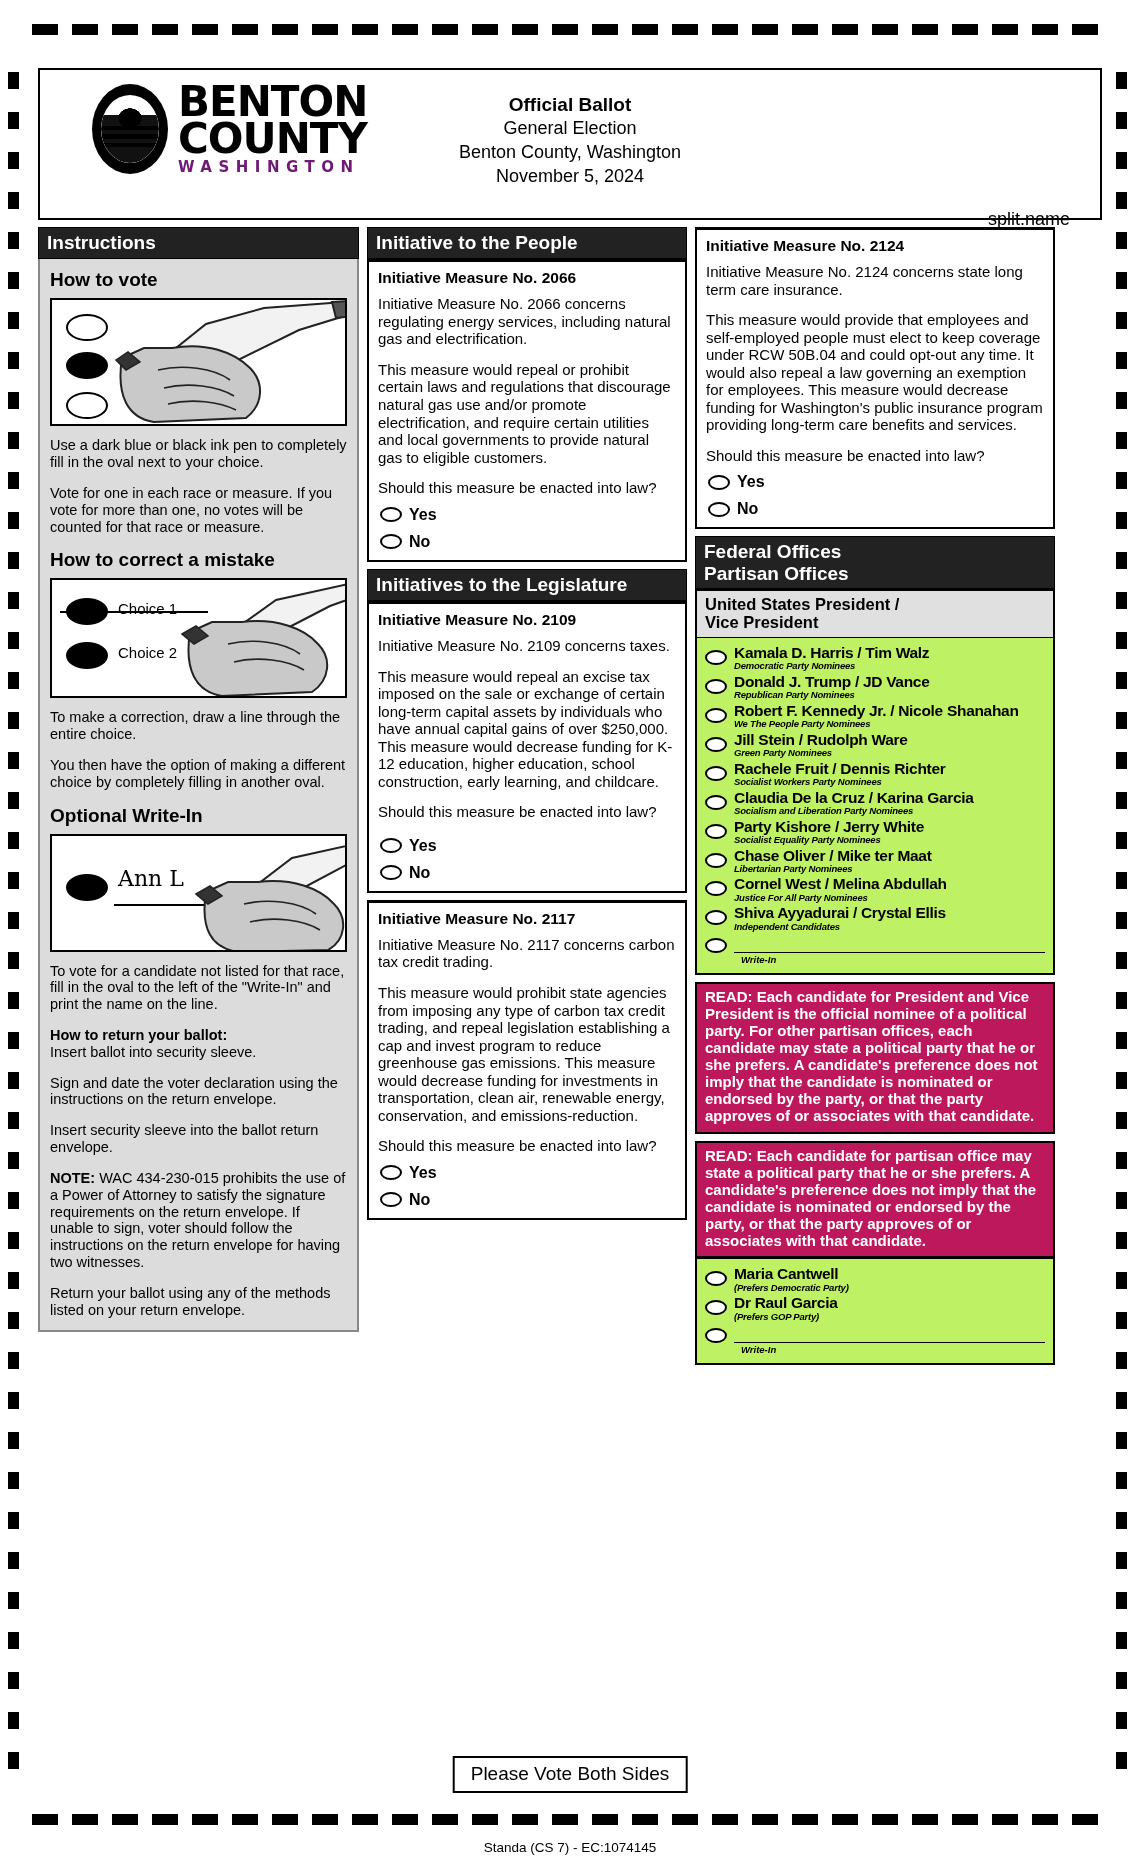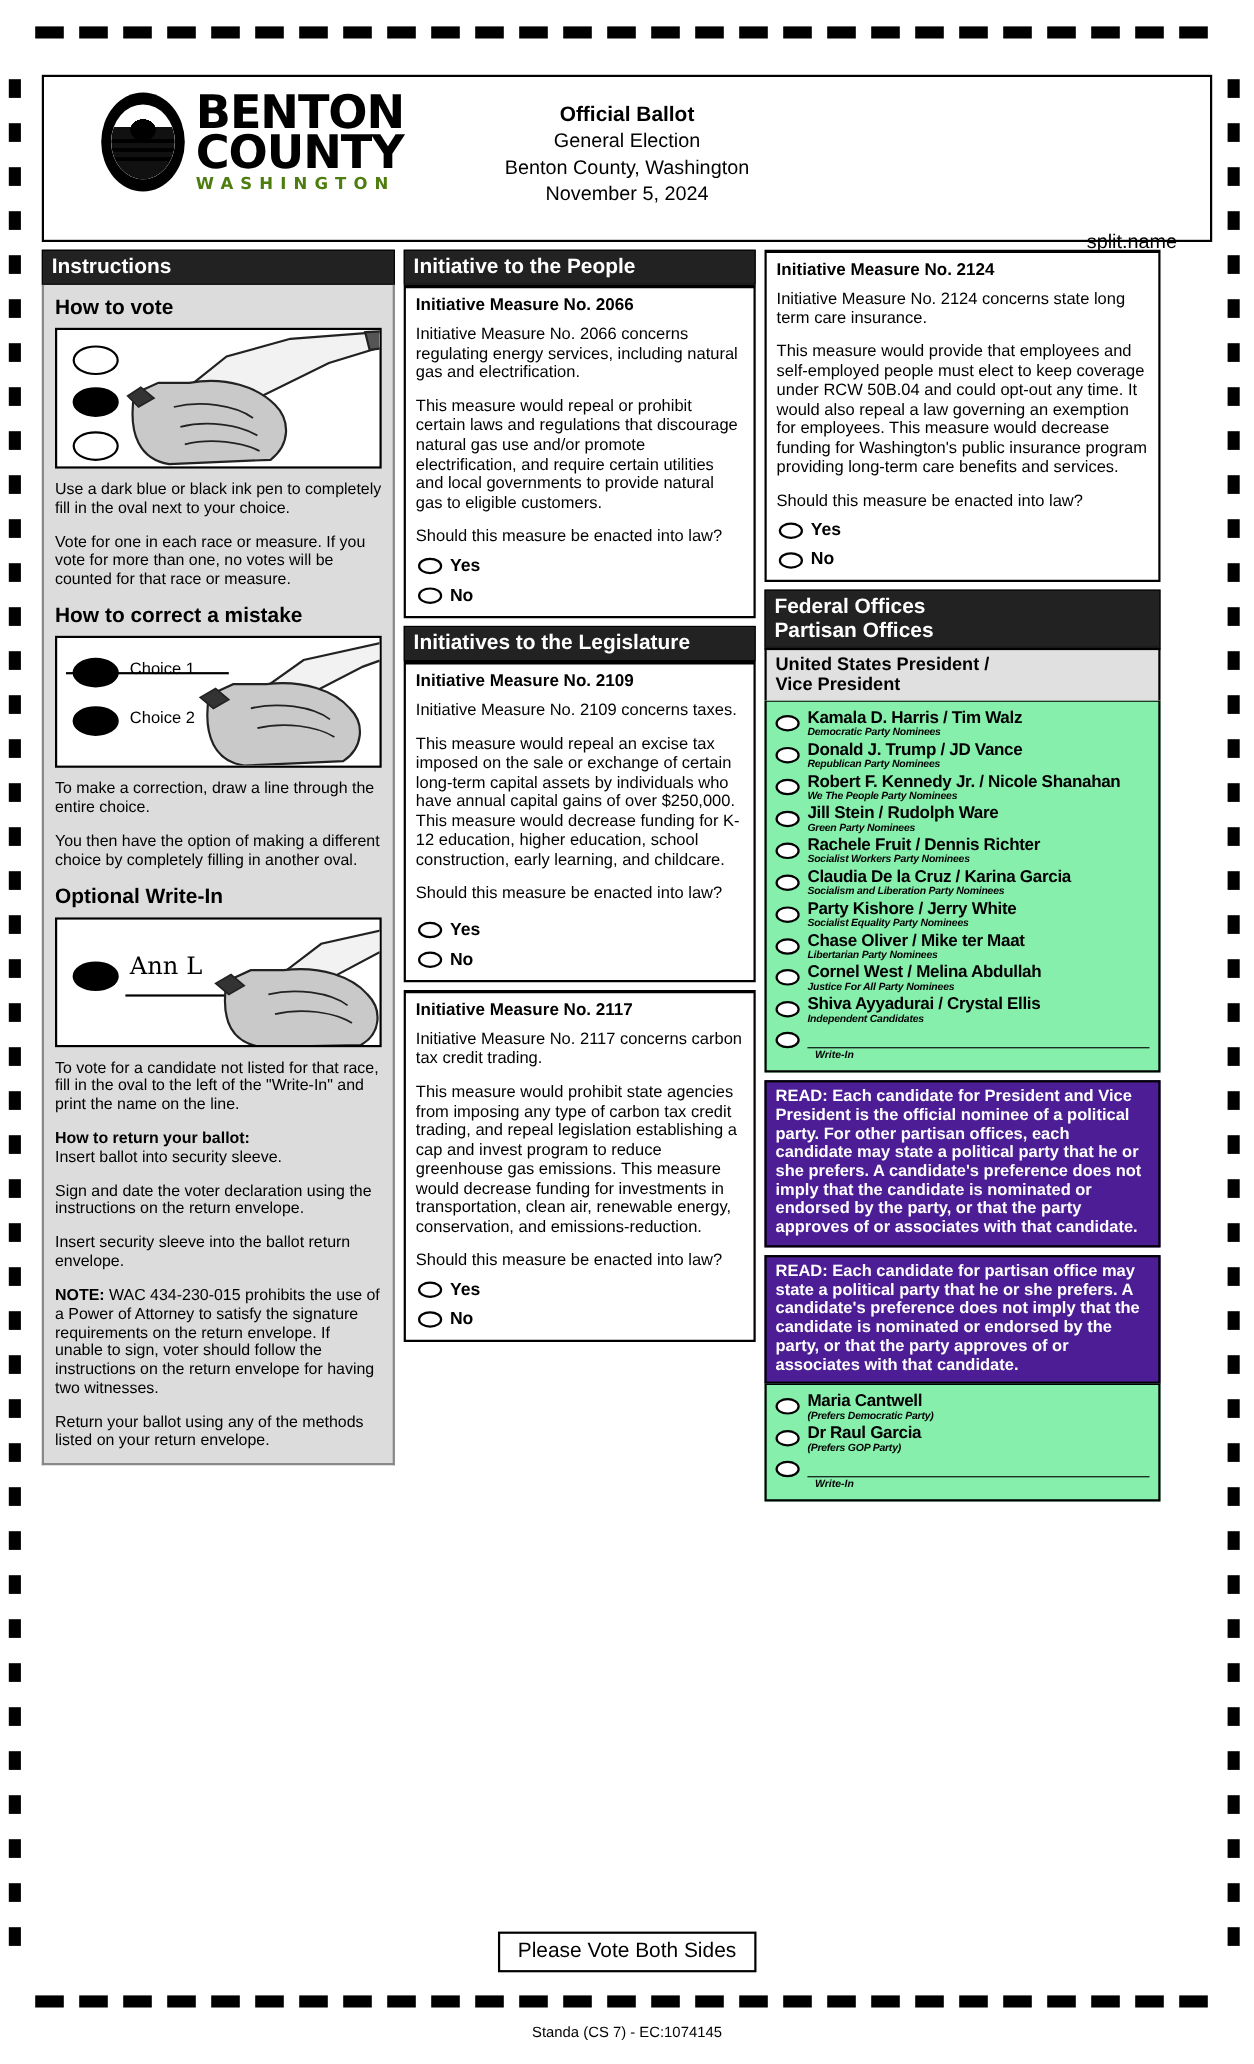--- a/index.html
+++ b/index.html
@@ -48,21 +48,21 @@
       linear-gradient(to bottom, transparent 0 46%, #000 46% 52%, transparent 52% 58%, #000 58% 64%, transparent 64% 70%, #000 70% 76%, transparent 76%),
       linear-gradient(to bottom, transparent 0 30%, #111 30% 100%);
     clip-path: ellipse(29px 34px at 29px 34px);
   }
   .logo-text { line-height:0.86; }
   .logo-text .l1, .logo-text .l2 {
     font-weight:bold; font-size:42px; letter-spacing:-1px; color:#000;
     font-family:"DejaVu Sans", sans-serif;
   }
   .logo-text .l3 {
-    font-size:15px; letter-spacing:6.5px; font-weight:bold; color:#4d7c0f;
+    font-size:15px; letter-spacing:6.5px; font-weight:bold; color:#701a75;
     margin-top:4px;
     font-family:"DejaVu Sans", sans-serif;
   }
   .hdr-center {
     position:absolute; left:0; right:0; top:22px; text-align:center;
     line-height:1.32;
   }
   .hdr-center .t1 { font-size:19px; font-weight:bold; }
   .hdr-center .t2, .hdr-center .t3, .hdr-center .t4 { font-size:18px; }
   .hdr-right {
@@ -111,33 +111,33 @@
   .instr .bold { font-weight:bold; }
   .figure { background:#fff; border:2px solid #000; height:128px; position:relative; margin-bottom:11px; overflow:hidden; }
   .figure.fig2 { height:120px; }
   .figure.fig3 { height:118px; }
 
   
   .office-head {
     background:#e0e0e0; border:2px solid #000; border-bottom:none;
     font-weight:bold; font-size:16.5px; padding:4px 8px 5px 8px; line-height:1.12;
   }
-  .cand-box { border:2px solid #000; border-top:1px solid #000; background:#86efac; padding:7px 8px 8px 8px; }
+  .cand-box { border:2px solid #000; border-top:1px solid #000; background:#bef264; padding:7px 8px 8px 8px; }
   .cand {
     display:flex; align-items:flex-start; gap:7px; margin-bottom:2px;
   }
   .cand .oval { margin-top:5px; }
   .cand-names { font-weight:bold; font-size:15.5px; line-height:1.0; letter-spacing:-0.3px;}
   .cand-party { font-size:9.5px; font-style:italic; font-weight:bold; line-height:1.1; margin-top:1px; letter-spacing:-0.2px;}
   .writein-row { display:flex; align-items:flex-end; gap:7px; margin-top:4px; }
   .writein-line { flex:1; border-bottom:1.5px solid #000; height:17px; }
   .writein-label { font-size:9.5px; font-style:italic; font-weight:bold; margin-top:1px; margin-left:36px;}
 
   .read-box {
-    background:#4c1d95; color:#fff; border:2px solid #000;
+    background:#be185d; color:#fff; border:2px solid #000;
     font-weight:bold; font-size:15px; line-height:1.13;
     padding:5px 8px 7px 8px; margin-top:7px;
   }
 
   
   .vote-both {
     position:absolute; left:50%; transform:translateX(-50%);
     top:1756px;
     border:2px solid #000; background:#fff;
     font-size:19px; padding:5px 16px 6px 16px;

